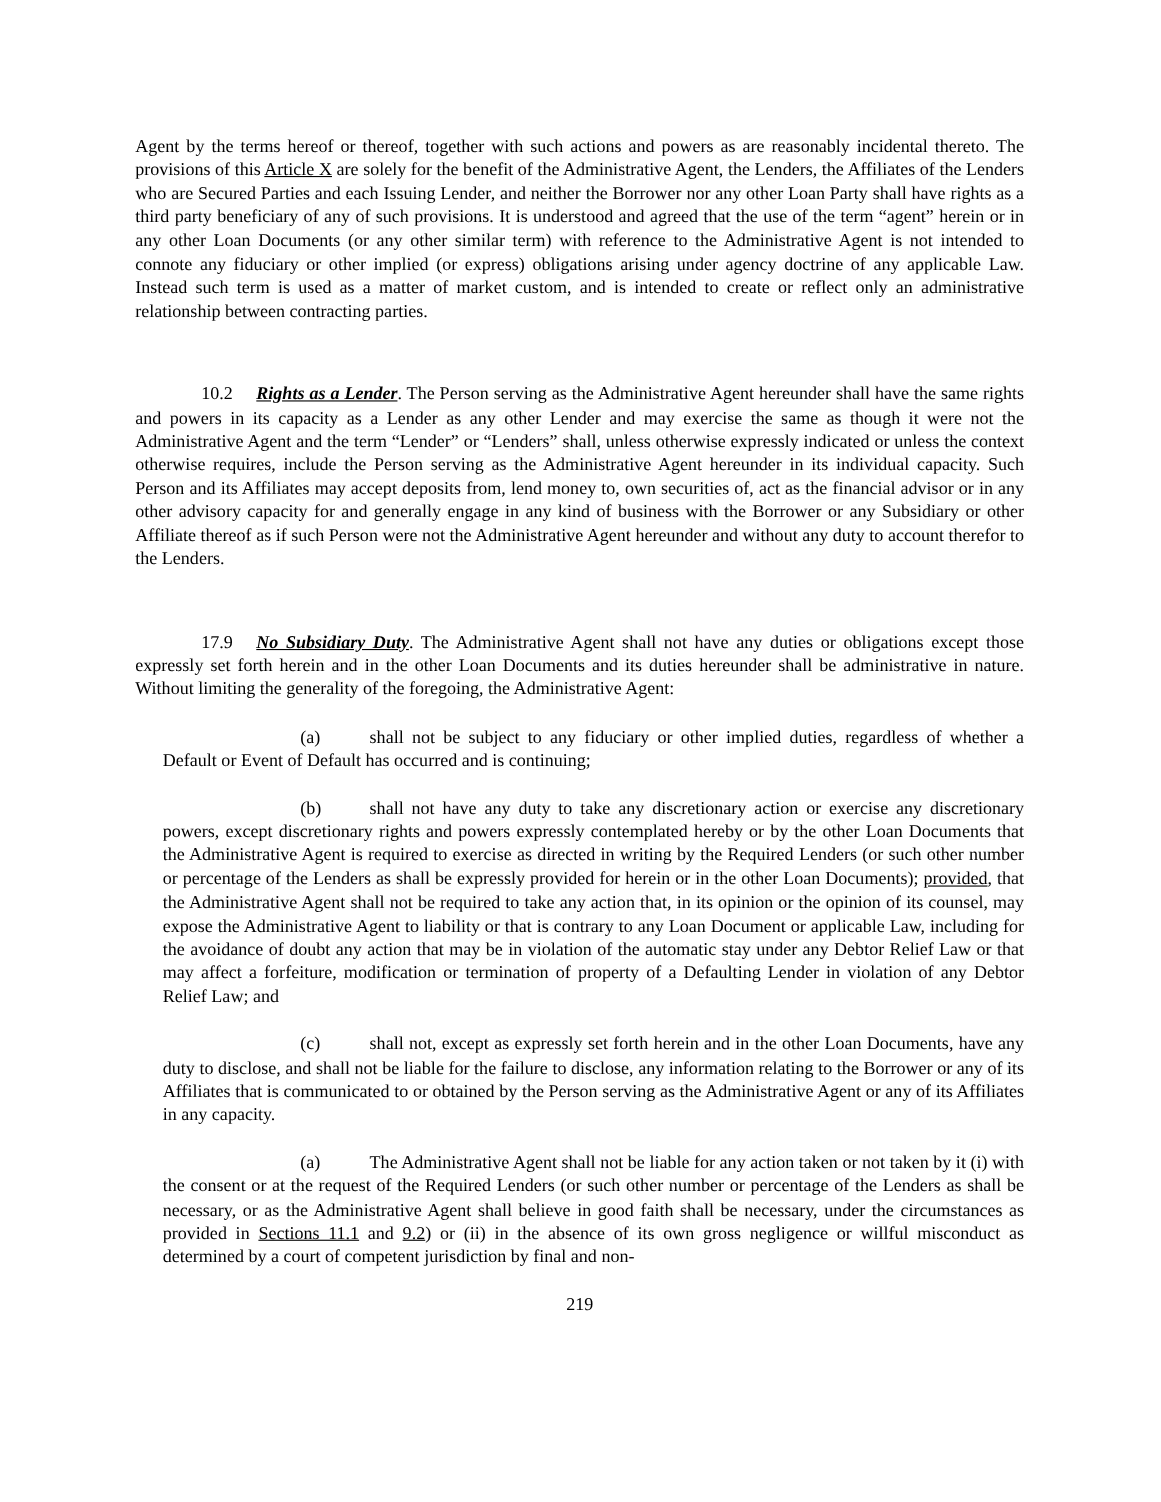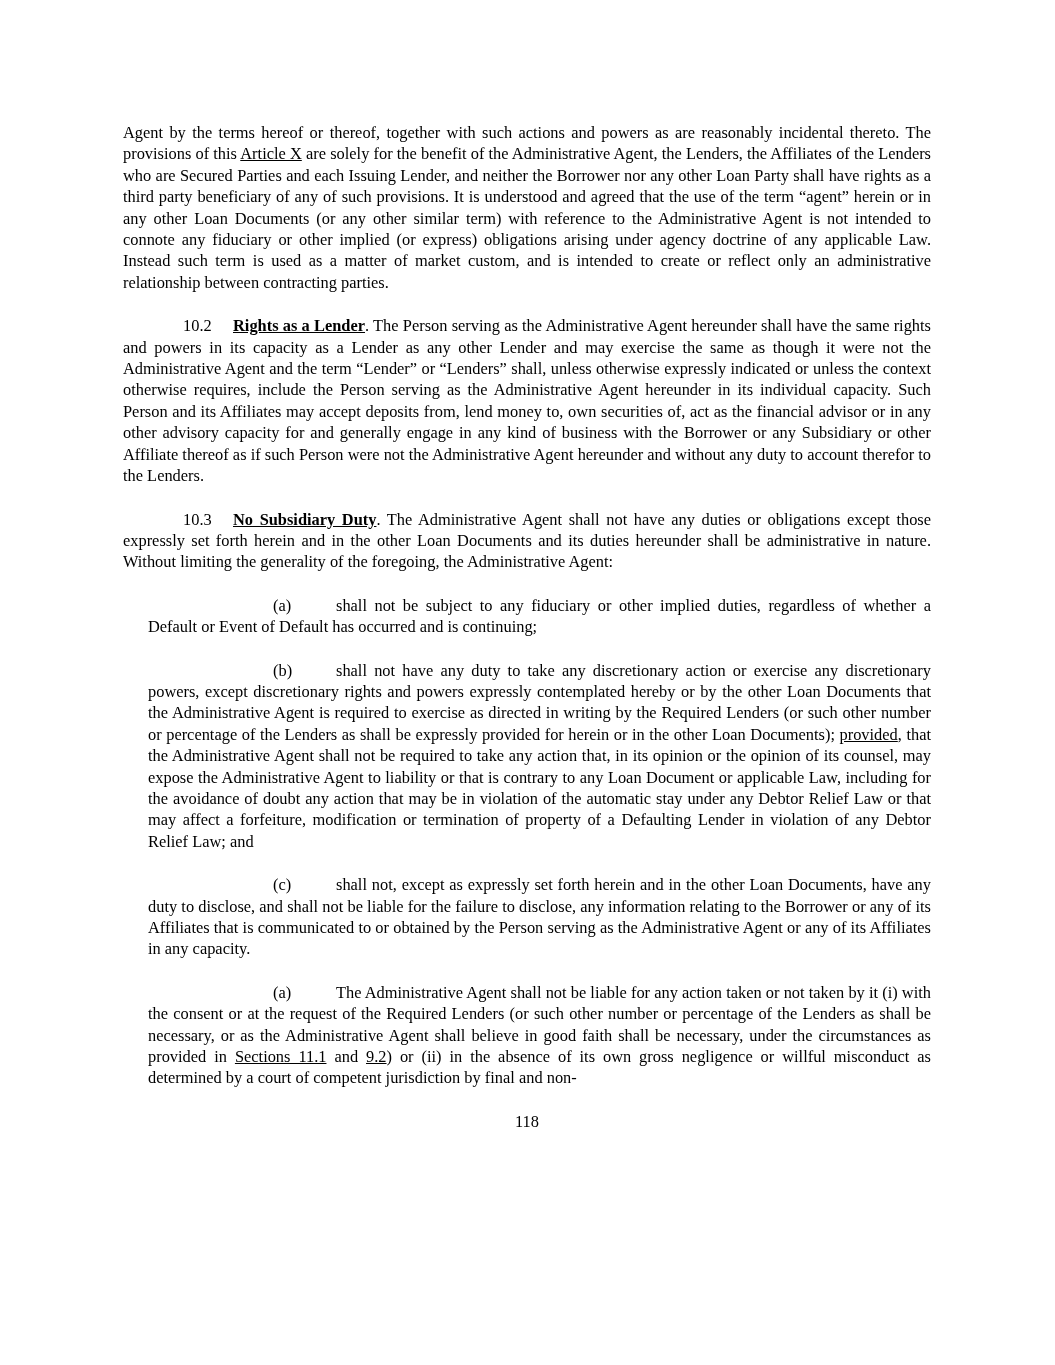--- a/index.html
+++ b/index.html
@@ -25,56 +25,58 @@
     text-align: justify;
   }
   
   p.sec { text-indent: 60px; }
   
   p.sub { text-indent: 125px; margin-left: 25px; }
   .num {
     display: inline-block;
     width: 50px;
     text-indent: 0;
+    margin-top: 32px;
   }
   .num-wide {
     display: inline-block;
     width: 67px;
     text-indent: 0;
   }
   .label {
     display: inline-block;
     width: 63px;
     text-indent: 0;
   }
   .title {
     font-weight: bold;
     text-decoration: underline;
+    font-style: italic;
   }
   .u { text-decoration: underline; }
   .page-num {
     text-align: center;
     margin-top: 8px;
   }
 </style>
 </head>
 <body>
 
 <div class="page">
 
   <p class="para"><span>Agent by the terms hereof or thereof, together with such actions and powers as are reasonably incidental thereto.  The provisions of this </span><span class="u">Article X</span><span> are solely for the benefit of the Administrative Agent, the Lenders, the Affiliates of the Lenders who are Secured Parties and each Issuing Lender, and neither the Borrower nor any other Loan Party shall have rights as a third party beneficiary of any of such provisions. It is understood and agreed that the use of the term “agent” herein or in any other Loan Documents (or any other similar term) with reference to the Administrative Agent is not intended to connote any fiduciary or other implied (or express) obligations arising under agency doctrine of any applicable Law. Instead such term is used as a matter of market custom, and is intended to create or reflect only an administrative relationship between contracting parties.</span></p>
 
   <p class="para sec"><span class="num">10.2</span><span class="title">Rights as a Lender</span><span>.  The Person serving as the Administrative Agent hereunder shall have the same rights and powers in its capacity as a Lender as any other Lender and may exercise the same as though it were not the Administrative Agent and the term “Lender” or “Lenders” shall, unless otherwise expressly indicated or unless the context otherwise requires, include the Person serving as the Administrative Agent hereunder in its individual capacity.  Such Person and its Affiliates may accept deposits from, lend money to, own securities of, act as the financial advisor or in any other advisory capacity for and generally engage in any kind of business with the Borrower or any Subsidiary or other Affiliate thereof as if such Person were not the Administrative Agent hereunder and without any duty to account therefor to the Lenders.</span></p>
 
-  <p class="para sec"><span class="num">10.3</span><span class="title">No Subsidiary Duty</span><span>.  The Administrative Agent shall not have any duties or obligations except those expressly set forth herein and in the other Loan Documents and its duties hereunder shall be administrative in nature.  Without limiting the generality of the foregoing, the Administrative Agent:</span></p>
+  <p class="para sec"><span class="num">17.9</span><span class="title">No Subsidiary Duty</span><span>.  The Administrative Agent shall not have any duties or obligations except those expressly set forth herein and in the other Loan Documents and its duties hereunder shall be administrative in nature.  Without limiting the generality of the foregoing, the Administrative Agent:</span></p>
 
   <p class="para sub"><span class="label">(a)</span><span>shall not be subject to any fiduciary or other implied duties, regardless of whether a Default or Event of Default has occurred and is continuing;</span></p>
 
   <p class="para sub"><span class="label">(b)</span><span>shall not have any duty to take any discretionary action or exercise any discretionary powers, except discretionary rights and powers expressly contemplated hereby or by the other Loan Documents that the Administrative Agent is required to exercise as directed in writing by the Required Lenders (or such other number or percentage of the Lenders as shall be expressly provided for herein or in the other Loan Documents); </span><span class="u">provided</span><span>, that the Administrative Agent shall not be required to take any action that, in its opinion or the opinion of its counsel, may expose the Administrative Agent to liability or that is contrary to any Loan Document or applicable Law, including for the avoidance of doubt any action that may be in violation of the automatic stay under any Debtor Relief Law or that may affect a forfeiture, modification or termination of property of a Defaulting Lender in violation of any Debtor Relief Law;  and</span></p>
 
   <p class="para sub"><span class="label">(c)</span><span>shall not, except as expressly set forth herein and in the other Loan Documents, have any duty to disclose, and shall not be liable for the failure to disclose, any information relating to the Borrower or any of its Affiliates that is communicated to or obtained by the Person serving as the Administrative Agent or any of its Affiliates in any capacity.</span></p>
 
 
   <p class="para sub"><span class="label">(a)</span><span>The Administrative Agent shall not be liable for any action taken or not taken by it (i) with the consent or at the request of the Required Lenders (or such other number or percentage of the Lenders as shall be necessary, or as the Administrative Agent shall believe in good faith shall be necessary, under the circumstances as provided in </span><span class="u">Sections 11.1</span><span> and </span><span class="u">9.2</span><span>) or (ii) in the absence of its own gross negligence or willful misconduct as determined by a court of competent jurisdiction by final and non-</span></p>
 
-  <div class="page-num"><span>118</span></div>
+  <div class="page-num"><span>219</span></div>
 
 </div>
 
 </body></html>

